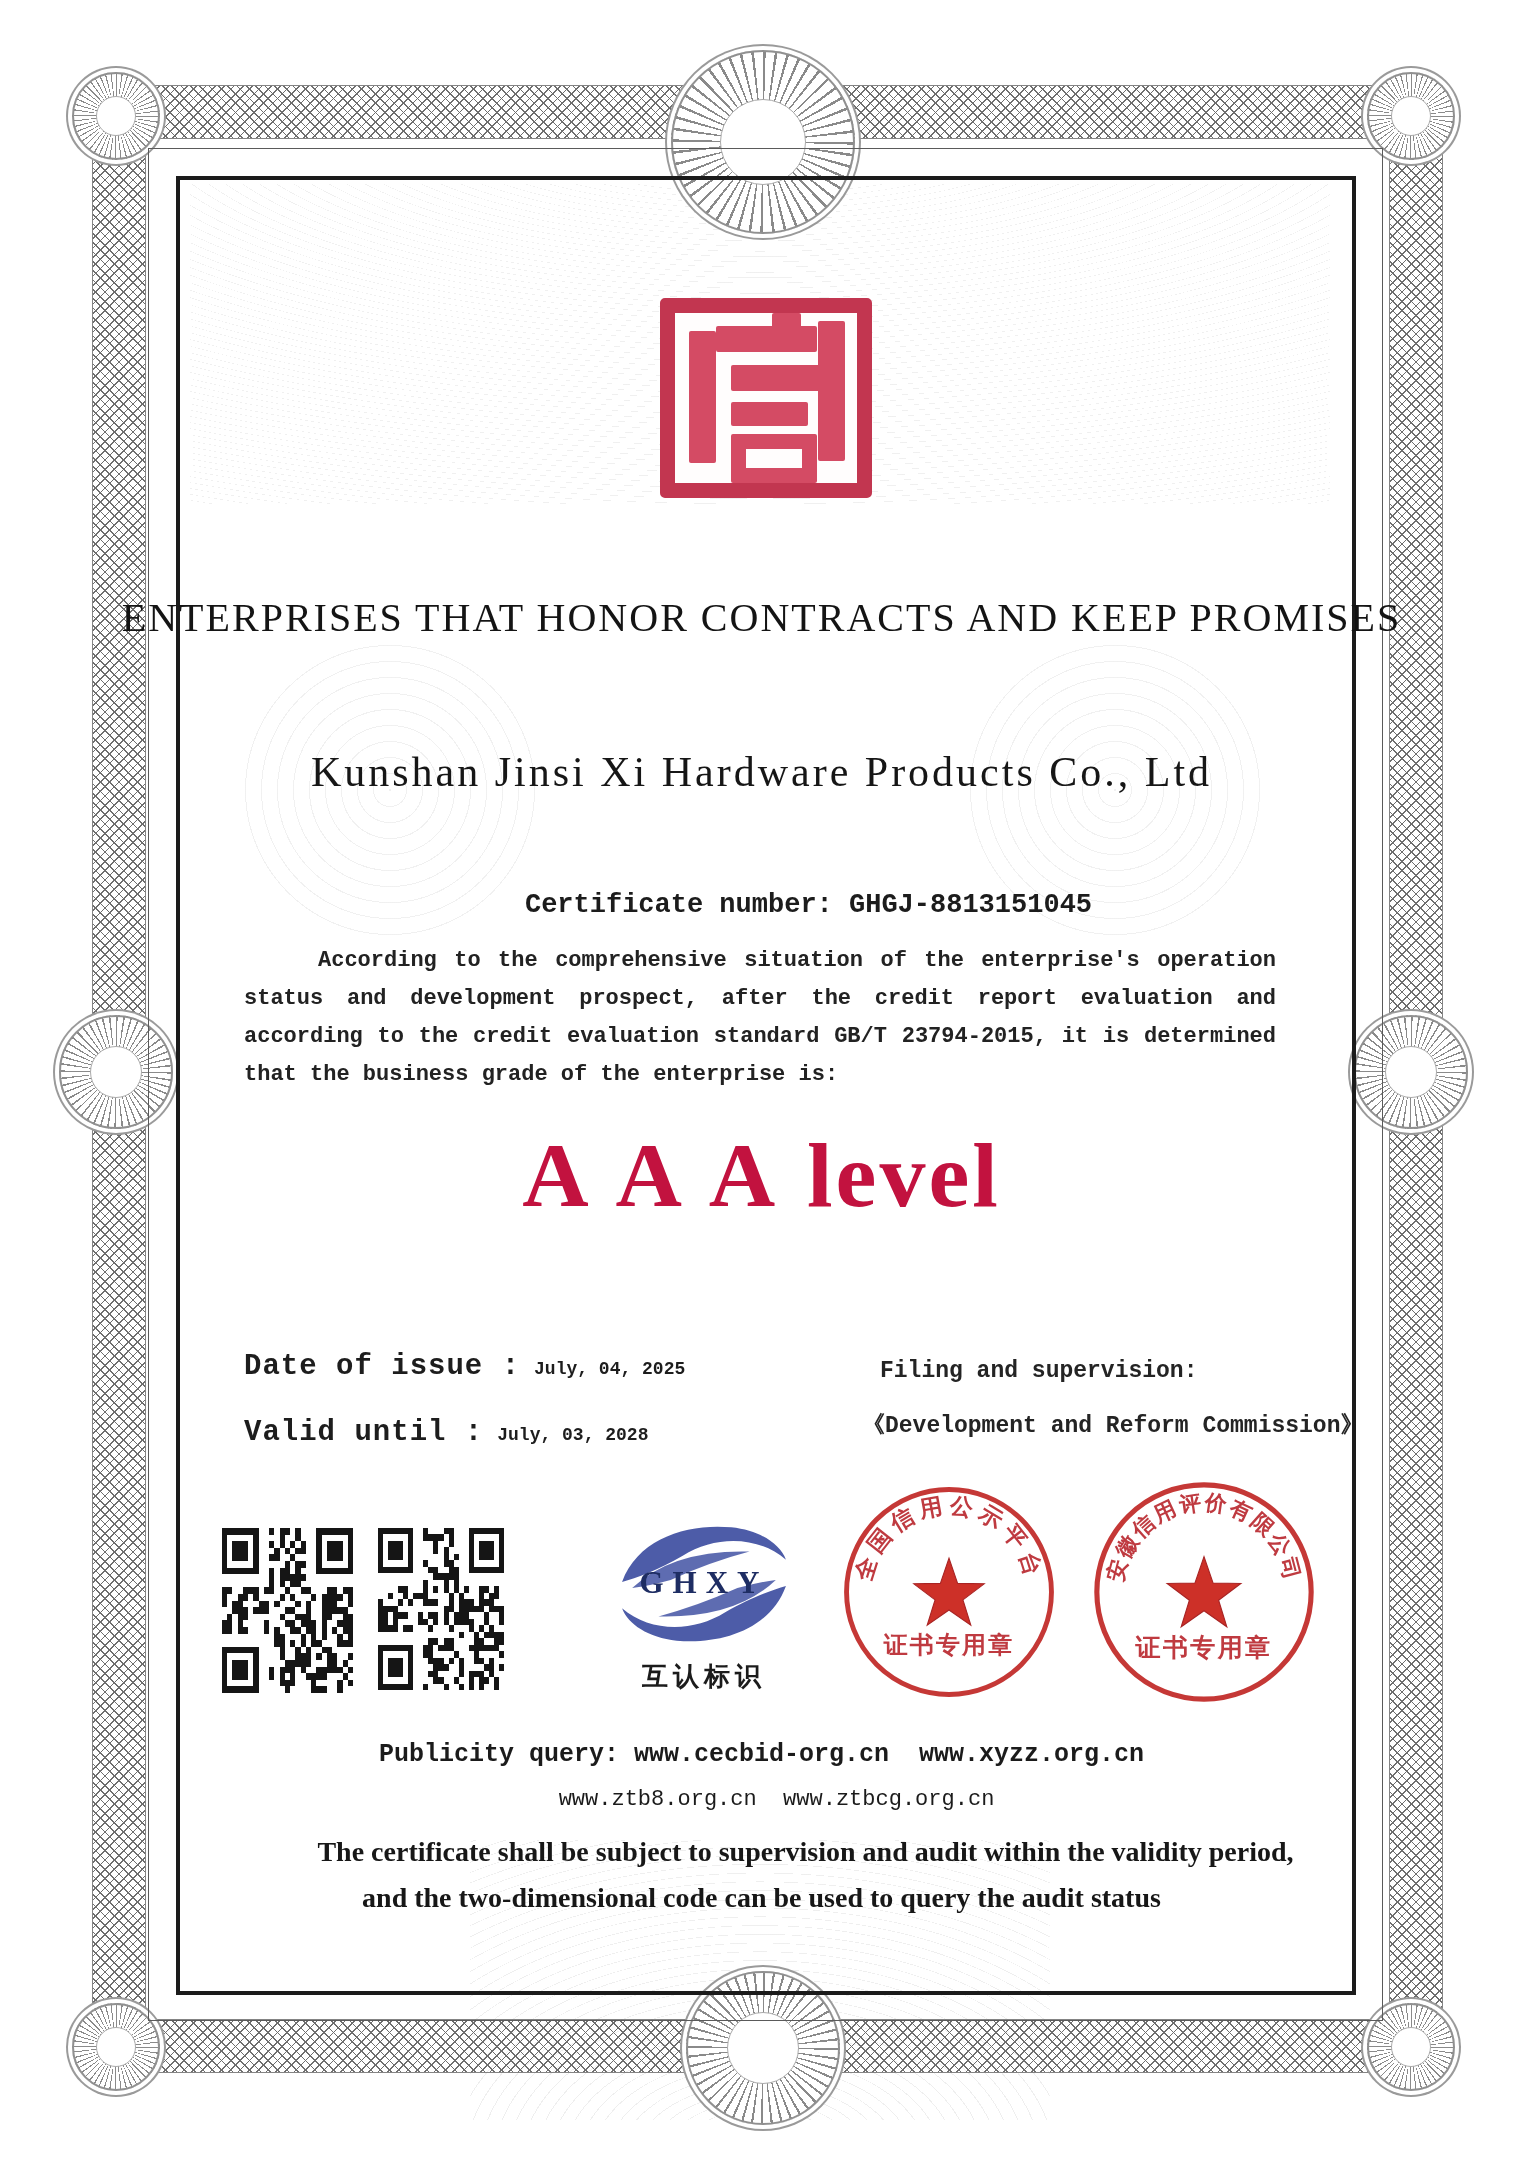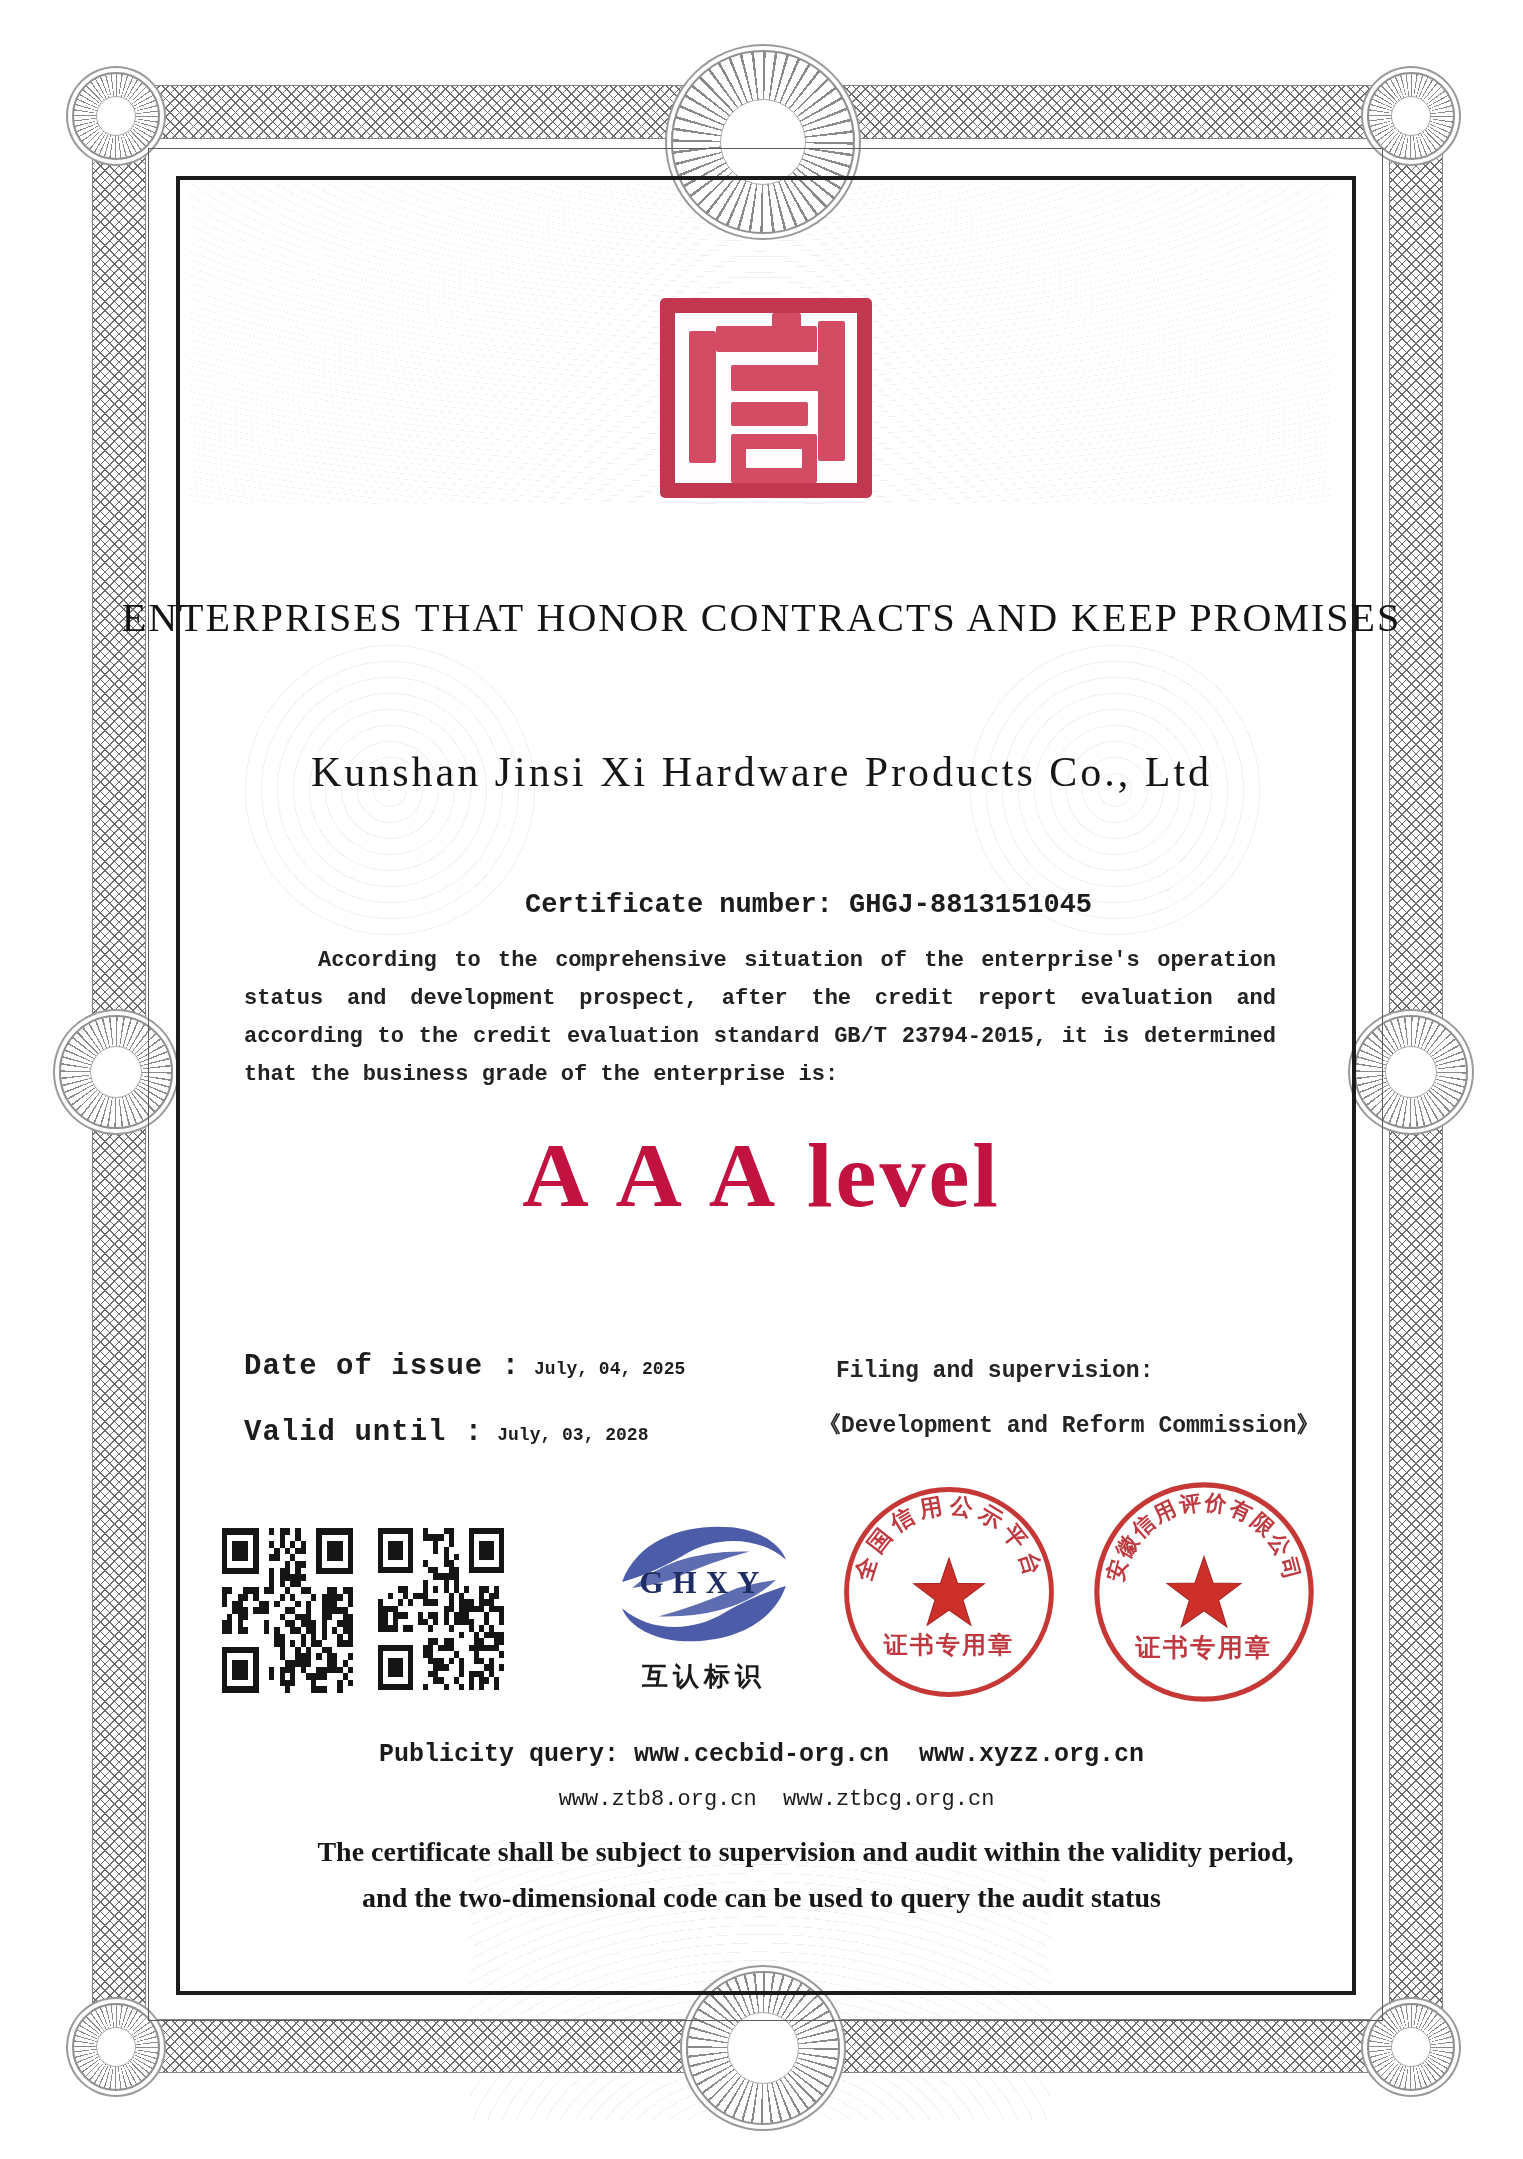--- a/index.html
+++ b/index.html
@@ -60,21 +60,21 @@
   .certline{top:890px;font-size:27px;font-weight:600;color:#1c1c1c;z-index:5;white-space:pre;padding-left:47px;}
   .para{left:244px;top:942px;width:1032px;font-size:22px;line-height:38px;text-indent:74px;
         text-align:justify;color:#222;z-index:5;}
   .grade{top:1122px;font-size:92px;font-weight:bold;letter-spacing:3px;word-spacing:8px;z-index:5;color:var(--grade-red,#c2123f);}
 
   .dates{left:244px;top:1350px;z-index:5;}
   .drow{height:66px;white-space:pre;}
   .dlabel{font-family:"Liberation Mono","DejaVu Sans Mono",monospace;font-size:29px;font-weight:700;letter-spacing:1px;}
   .dval{font-family:"Liberation Mono","DejaVu Sans Mono",monospace;font-size:18px;font-weight:600;margin-left:14px;}
 
-  .filing{left:836px;top:1344px;z-index:5;font-size:23px;line-height:55px;color:#242424;}
+  .filing{left:880px;top:1344px;z-index:5;font-size:23px;line-height:55px;color:#242424;}
   .filing .f2{margin-left:-18px;}
 
   
   .qr{position:absolute;z-index:5;}
   .qr svg{width:100%;height:100%;}
   .qr1{left:222px;top:1528px;width:131px;height:165px;}
   .qr2{left:378px;top:1528px;width:126px;height:162px;}
 
   .ghxy{left:618px;top:1521px;width:172px;height:172px;z-index:5;}
   .ghxy svg{width:172px;height:126px;display:block;}

